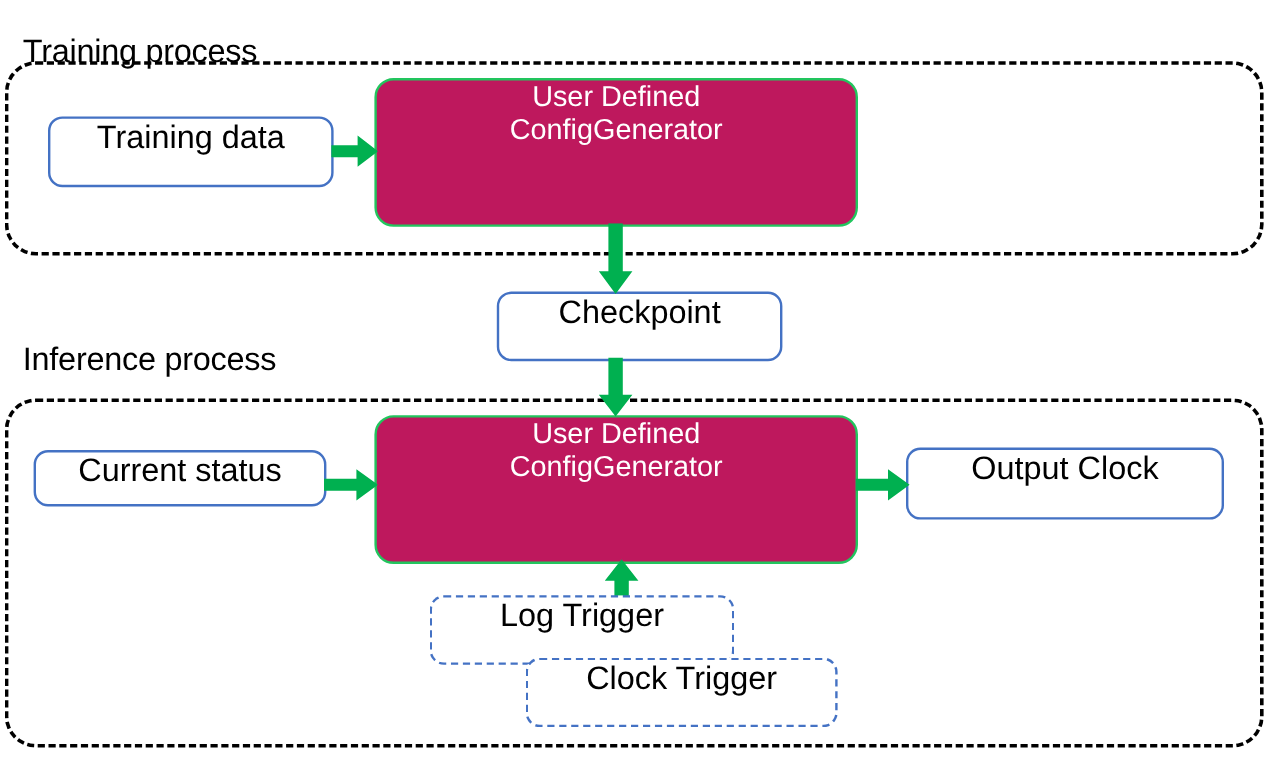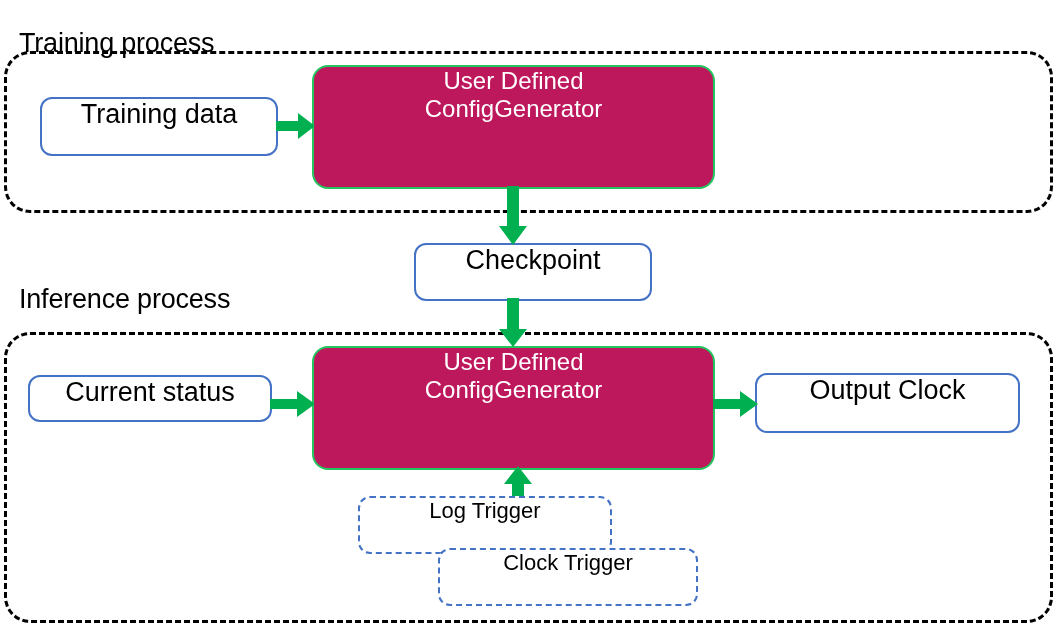--- a/index.html
+++ b/index.html
@@ -70,21 +70,21 @@
     border-radius: 16px;
     font-size: 24px;
     line-height: 1.18;
   }
 
   
   .node-trigger {
     background: #ffffff;
     border: 2px dashed #4472C4;
     border-radius: 12px;
-    font-size: 22px;
+    font-size: 27px;
   }
 
   
   #node-training-data   { left: 40px;  top: 97px;  width: 238px; height: 59px; }
   #node-cfg-train       { left: 312px; top: 65px;  width: 403px; height: 124px; }
   #node-checkpoint      { left: 414px; top: 243px; width: 238px; height: 58px; }
   #node-current-status  { left: 28px;  top: 375px; width: 244px; height: 47px; }
   #node-cfg-infer       { left: 312px; top: 346px; width: 403px; height: 124px; }
   #node-output-config   { left: 755px; top: 373px; width: 265px; height: 60px; }
   #node-log-trigger     { left: 358px; top: 496px; width: 254px; height: 58px; z-index: 3; }

